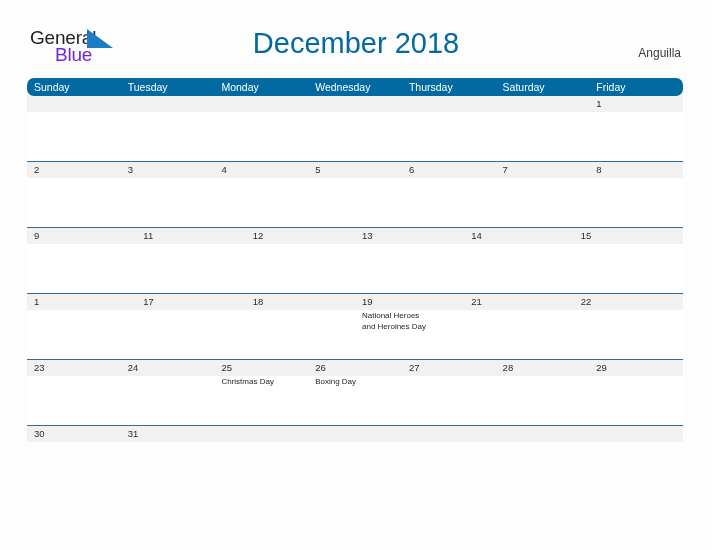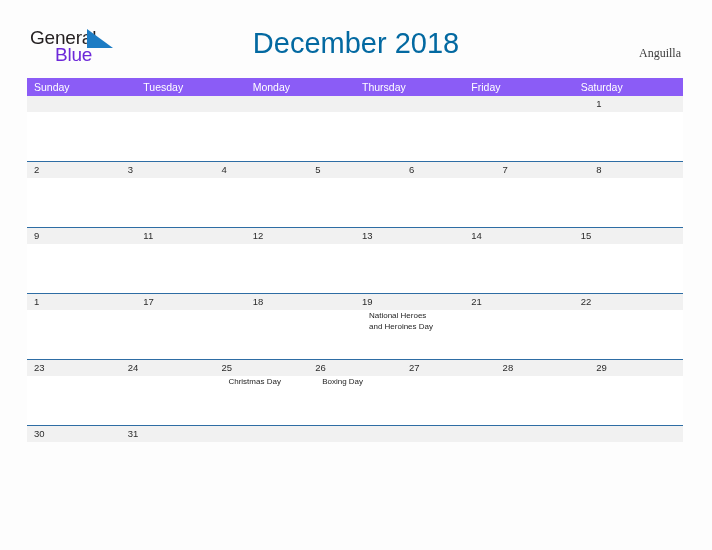--- a/index.html
+++ b/index.html
@@ -68,35 +68,36 @@
     letter-spacing: 0px;
     font-family: "Liberation Sans", sans-serif;
   }
 
   .cal-location {
     position: absolute;
     right: 31px;
     top: 46px;
     font-size: 12px;
     color: #3b3b3b;
-    font-family: Liberation Serif, serif;
+    font-family: Liberation Sans, sans-serif;
   }
 
   
   .calendar {
     position: absolute;
     left: 27px;
     top: 78px;
     width: 656px;
   }
 
   .weekday-row {
     display: flex;
-    background: #8b5cf6;
+    background: #0369a1;
     height: 18px;
+    border-radius: 7px;
   }
   .weekday-cell {
     flex: 1 1 0;
     color: #ffffff;
     font-size: 10.5px;
     line-height: 18px;
     padding-left: 7px;
     box-sizing: border-box;
     font-family: "Liberation Sans", sans-serif;
   }
@@ -133,21 +134,21 @@
     position: absolute;
     left: 7px;
     top: 2px;
     font-size: 9.5px;
     color: #2b2b2b;
     line-height: 12px;
     font-family: "Liberation Sans", sans-serif;
   }
   .day-events {
     position: absolute;
-    left: 14px;
+    left: 7px;
     top: 17px;
     right: 3px;
   }
   .event-text {
     font-size: 8px;
     line-height: 10.5px;
     color: #1f1f1f;
     font-family: "Liberation Sans", sans-serif;
     white-space: pre-line;
   }
@@ -169,23 +170,24 @@
 
   <div class="cal-title">December 2018</div>
   <div class="cal-location">Anguilla</div>
 </div>
 
 <div class="calendar">
   <div class="weekday-row" id="weekday-row">
       <div class="weekday-cell">Sunday</div>
       <div class="weekday-cell">Tuesday</div>
       <div class="weekday-cell">Monday</div>
+      <div class="weekday-cell">Wednesday</div>
       <div class="weekday-cell">Thursday</div>
+      <div class="weekday-cell">Saturday</div>
       <div class="weekday-cell">Friday</div>
-      <div class="weekday-cell">Saturday</div>
     </div>
   <div id="weeks-container">
       <div class="week-row">
         <div class="week-inner">
           <div class="day-cell">
             <div class="day-band"></div>
           </div>
           <div class="day-cell">
             <div class="day-band"></div>
           </div>

